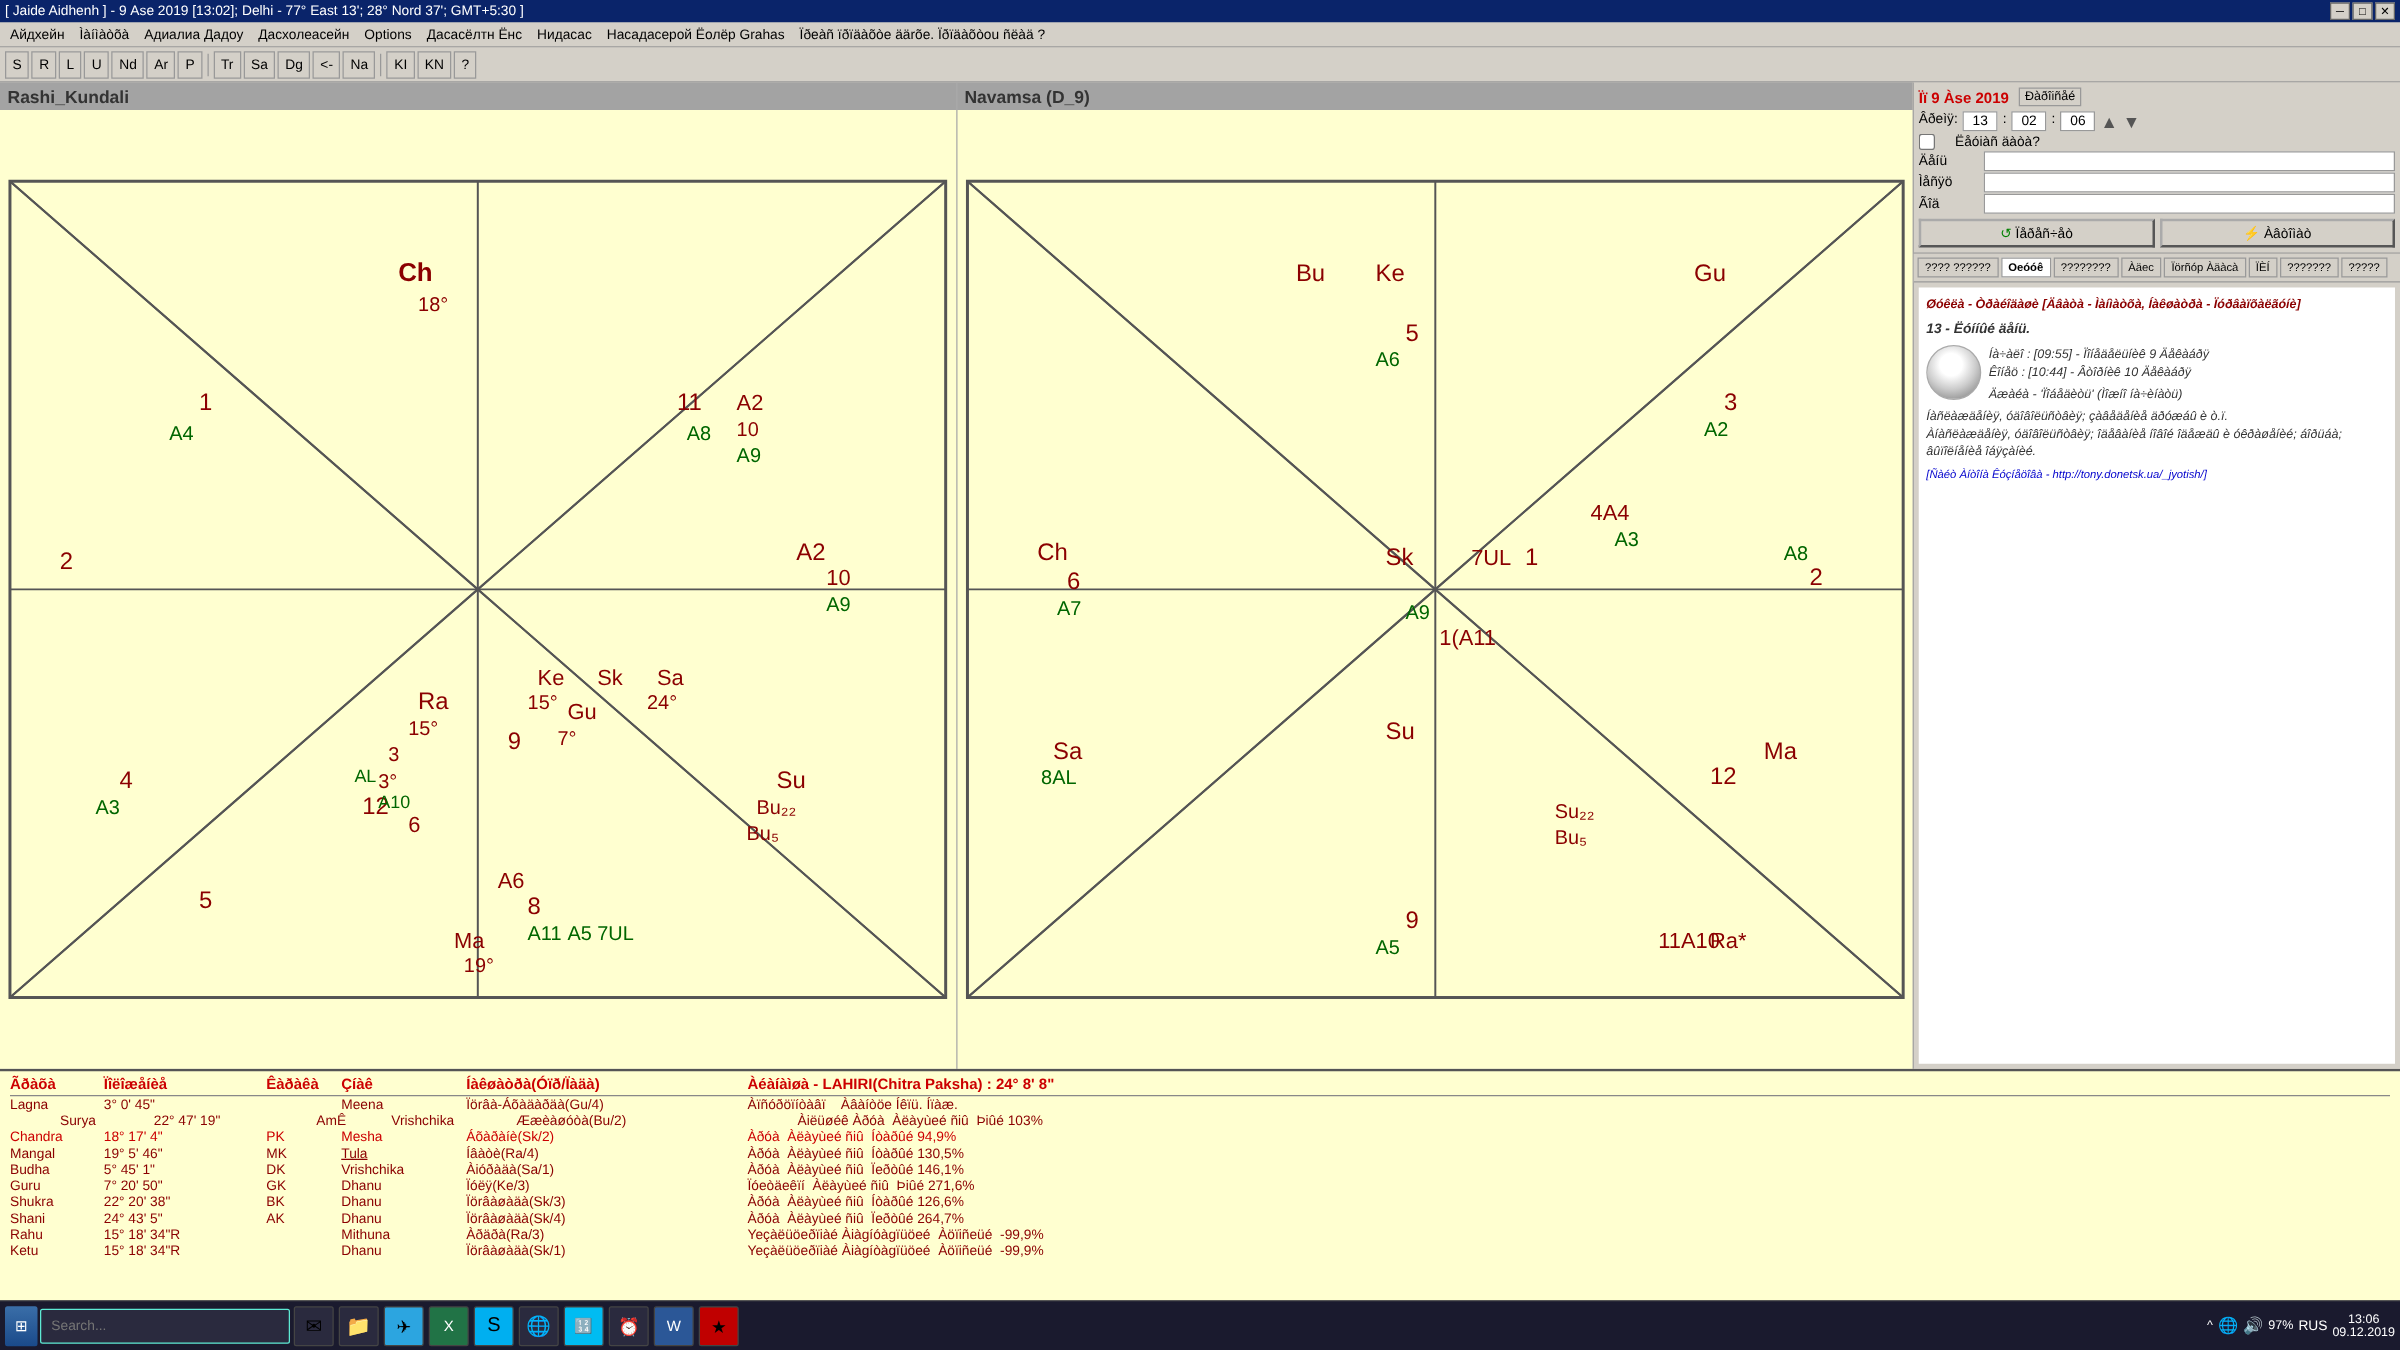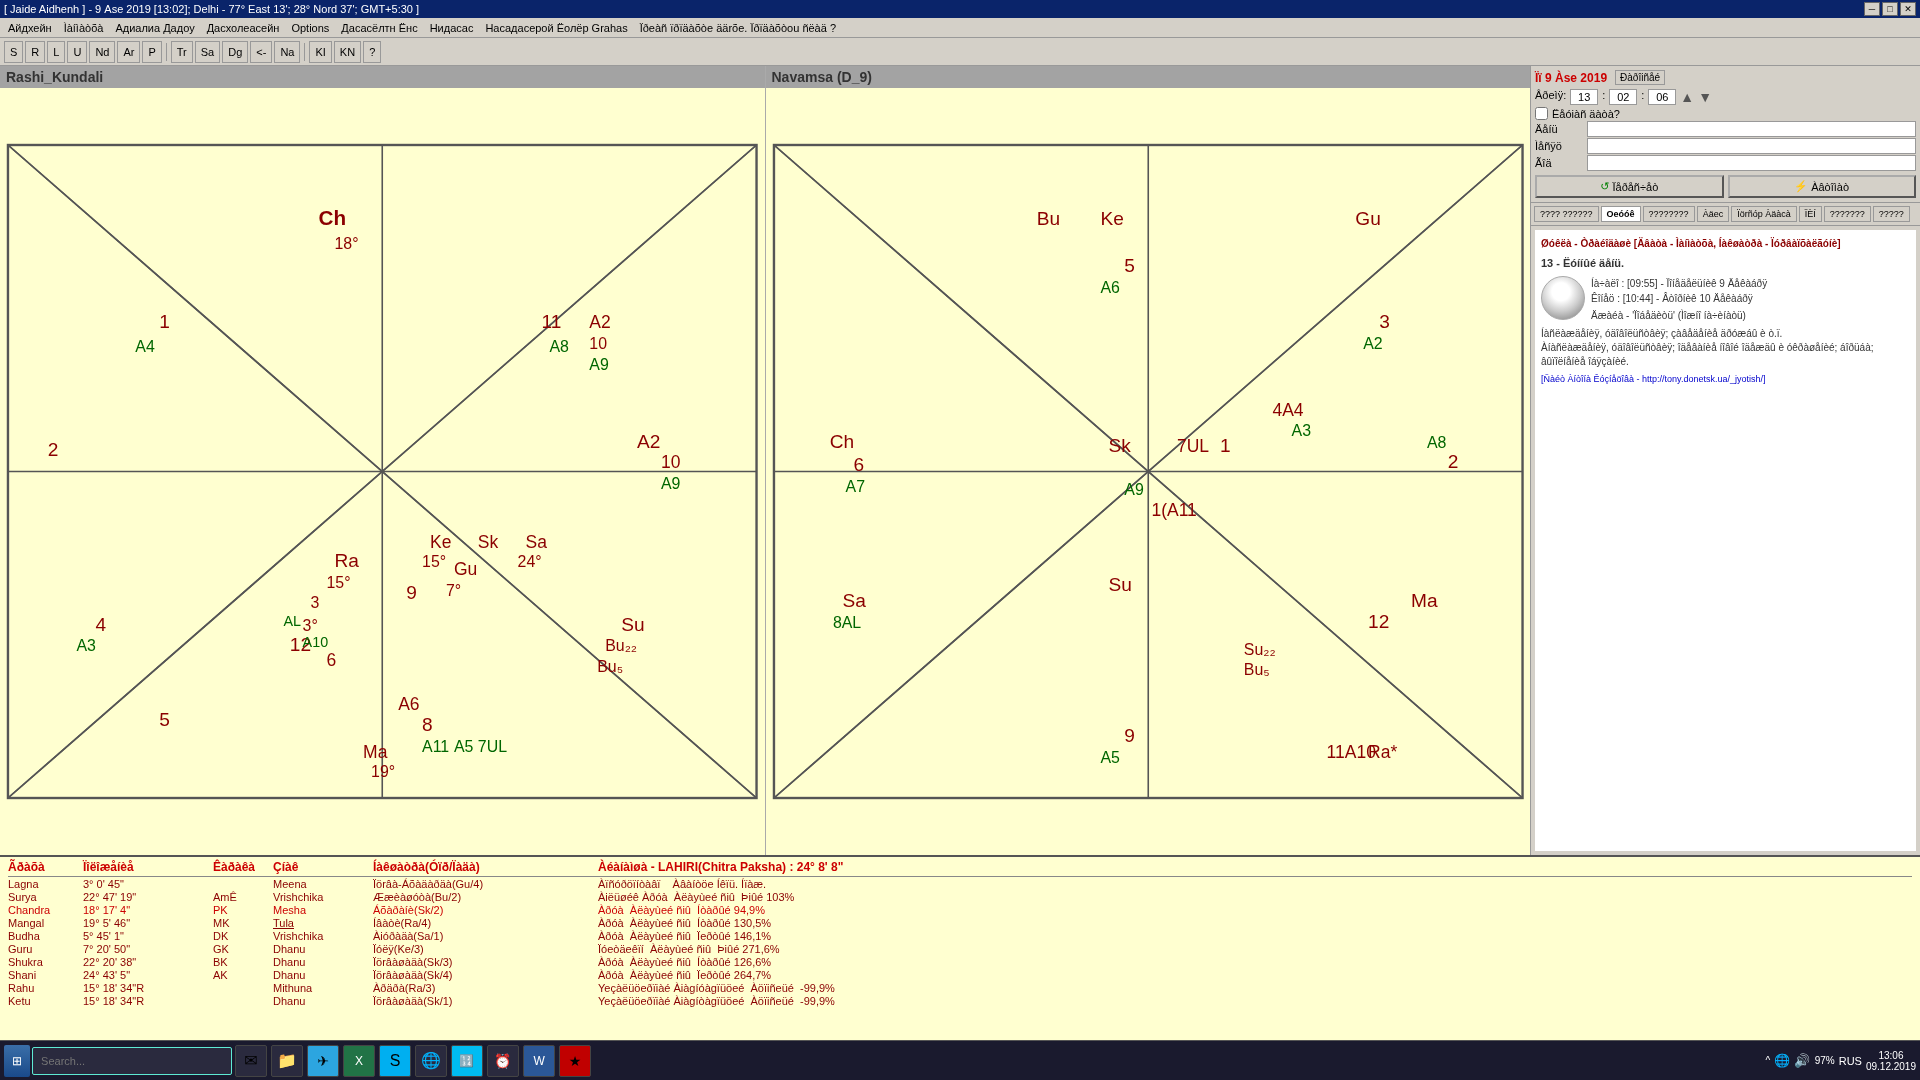--- a/index.html
+++ b/index.html
@@ -236,21 +236,21 @@
       <div style="display:flex; gap:4px; margin-bottom:2px;">
         <span style="font-size:11px;">Âðeìÿ:</span>
         <input type="text" style="width: 28px; border: 1px solid rgb(153, 153, 153); background: white; font-size: 11px; text-align: center;" value="13">
         <span>:</span>
         <input type="text" style="width: 28px; border: 1px solid rgb(153, 153, 153); background: white; font-size: 11px; text-align: center;" value="02">
         <span>:</span>
         <input type="text" style="width: 28px; border: 1px solid rgb(153, 153, 153); background: white; font-size: 11px; text-align: center;" value="06">
         <span style="font-size:14px; color:#555;">▲</span>
         <span style="font-size:14px; color:#555;">▼</span>
       </div>
-      <div style="display:flex; align-items:center; gap:4px; margin-bottom:1px;">
+      <div style="display:flex; align-items:center; gap:16px; margin-bottom:1px;">
         <input type="checkbox" style="">
         <span style="font-size:11px;">Ëåóiàñ äàòà?</span>
       </div>
       <div style="display:flex; align-items:center; gap:4px; margin-bottom:1px;">
         <span style="width:48px; font-size:11px;">Äåíü</span>
         <input type="text" style="flex: 1 1 0%; border: 1px solid rgb(153, 153, 153); background: white; height: 16px; font-size: 11px;">
       </div>
       <div style="display:flex; align-items:center; gap:4px; margin-bottom:1px;">
         <span style="width:48px; font-size:11px;">Ìåñÿö</span>
         <input type="text" style="flex: 1 1 0%; border: 1px solid rgb(153, 153, 153); background: white; height: 16px; font-size: 11px;">
@@ -275,21 +275,21 @@
       <button style="padding:2px 5px; font-size:9px; border:1px solid #999; background:#d4d0c8; cursor:pointer; margin:1px;">???? ??????</button>
       <button style="padding:2px 5px; font-size:9px; border:1px solid #999; background:white; cursor:pointer; margin:1px; font-weight:bold;">Oeóóê</button>
       <button style="padding:2px 5px; font-size:9px; border:1px solid #999; background:#d4d0c8; cursor:pointer; margin:1px;">????????</button>
       <button style="padding:2px 5px; font-size:9px; border:1px solid #999; background:#d4d0c8; cursor:pointer; margin:1px;">Àäec</button>
       <button style="padding:2px 5px; font-size:9px; border:1px solid #999; background:#d4d0c8; cursor:pointer; margin:1px;">Ïörñóp Àäàcà</button>
       <button style="padding:2px 5px; font-size:9px; border:1px solid #999; background:#d4d0c8; cursor:pointer; margin:1px;">ÏÈÍ</button>
       <button style="padding:2px 5px; font-size:9px; border:1px solid #999; background:#d4d0c8; cursor:pointer; margin:1px;">???????</button>
       <button style="padding:2px 5px; font-size:9px; border:1px solid #999; background:#d4d0c8; cursor:pointer; margin:1px;">?????</button>
     </div>
 
-    <div style="flex:1; overflow-y:auto; padding:6px; background:white; margin:4px; font-size:10px; line-height:1.5;">
+    <div style="flex:1; overflow-y:auto; padding:6px; background:white; margin:4px; font-size:10px; line-height:1.5;font-style:italic;">
       <div style="font-weight:bold; color:#8b0000; margin-bottom:4px;">Øóêëà - Òðàéîäàøè [Äâàòà - Ìàíìàòõà, Íàêøàòðà - Ïóðâàïõàëãóíè]</div>
       <div style="font-size:11px; color:#333; font-weight:bold;">13 - Ëóííûé äåíü.</div>
       <div style="display:flex; margin-top:4px;">
         <div style="width:44px; height:44px; background:radial-gradient(circle at 45% 35%, #fff 25%, #ccc 55%, #999 80%, #666 100%); border-radius:50%; border:1px solid #aaa; flex-shrink:0; margin-right:6px;"></div>
         <div>
           <div style="color:#333;">Íà÷àëî : [09:55] - Ïîíåäåëüíèê  9 Äåêàáðÿ</div>
           <div style="color:#333;">Êîíåö : [10:44] - Âòîðíèê   10 Äåêàáðÿ</div>
           <div style="color:#333; margin-top:2px;">Äæàéà - 'Ïîáåäèòü' (Ìîæíî íà÷èíàòü)</div>
         </div>
       </div>
@@ -313,21 +313,21 @@
   <div id="table-rows-container">
       <div style="display: flex; font-size: 11px; padding: 0.5px 0px; color: rgb(139, 0, 0);">
     <span style="width:75px;">Lagna</span>
     <span style="width:130px;">3°  0' 45"</span>
     <span style="width:60px;"></span>
     <span style="width:100px;">Meena</span>
     <span style="width:225px;">Ïörâà-Áõàäàðäà(Gu/4)</span>
     <span style="flex:1;">Àïñóðöïíòàâï&nbsp;&nbsp;&nbsp;&nbsp;Àâàíòöe Íêïü. Íïàæ.</span>
   </div>
       <div style="display: flex; font-size: 11px; padding: 0.5px 0px; color: rgb(139, 0, 0);">
-    <span style="width:75px;">Surya</span>
+    <span style="width:75px;margin-left:40px;">Surya</span>
     <span style="width:130px;">22° 47' 19"</span>
     <span style="width:60px;">AmÊ</span>
     <span style="width:100px;">Vrishchika</span>
     <span style="width:225px;">Ææèàøóòà(Bu/2)</span>
     <span style="flex:1;">Àiëüøéê Àðóà&nbsp;&nbsp;Àëàyùeé ñiû&nbsp;&nbsp;Þiûé   103%</span>
   </div>
       <div style="display: flex; font-size: 11px; padding: 0.5px 0px; color: rgb(204, 0, 0);">
     <span style="width:75px;">Chandra</span>
     <span style="width:130px;">18° 17'  4"</span>
     <span style="width:60px;">PK</span>

